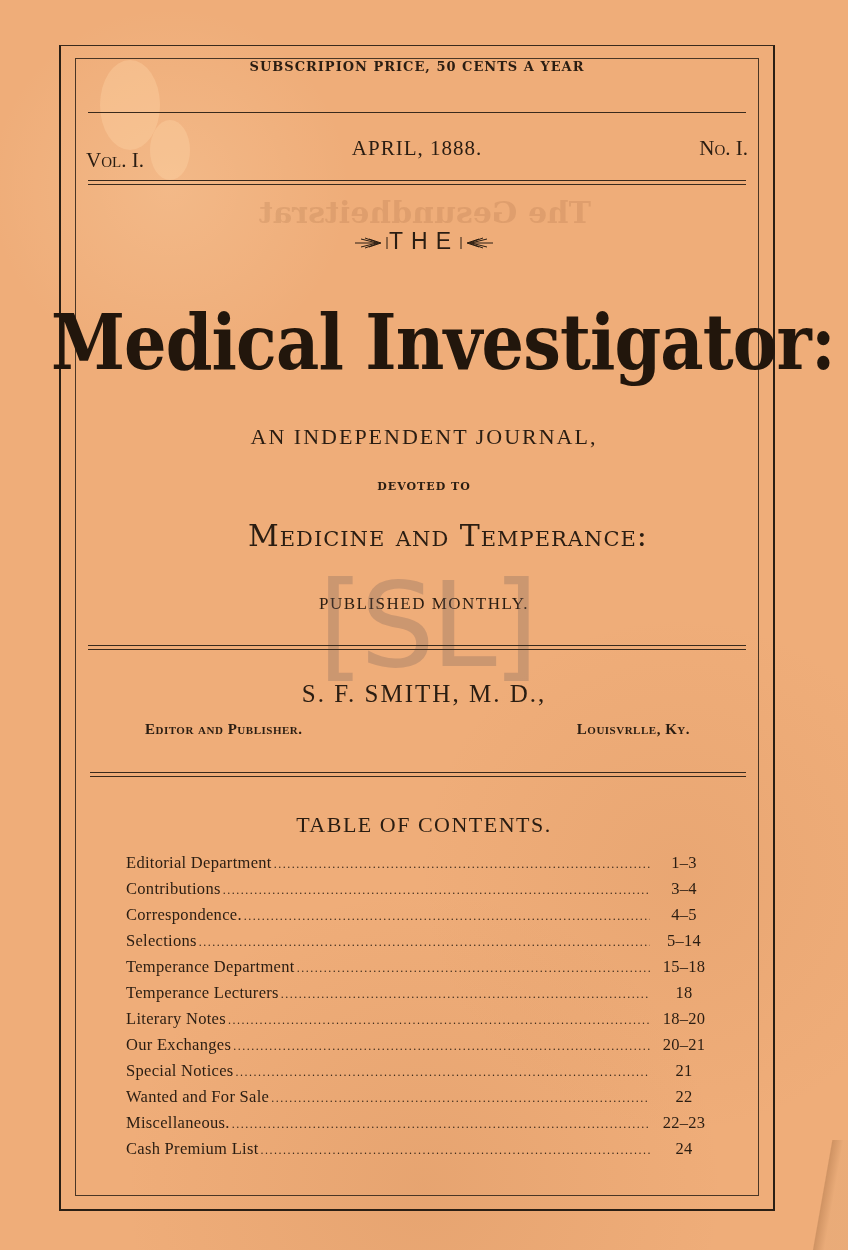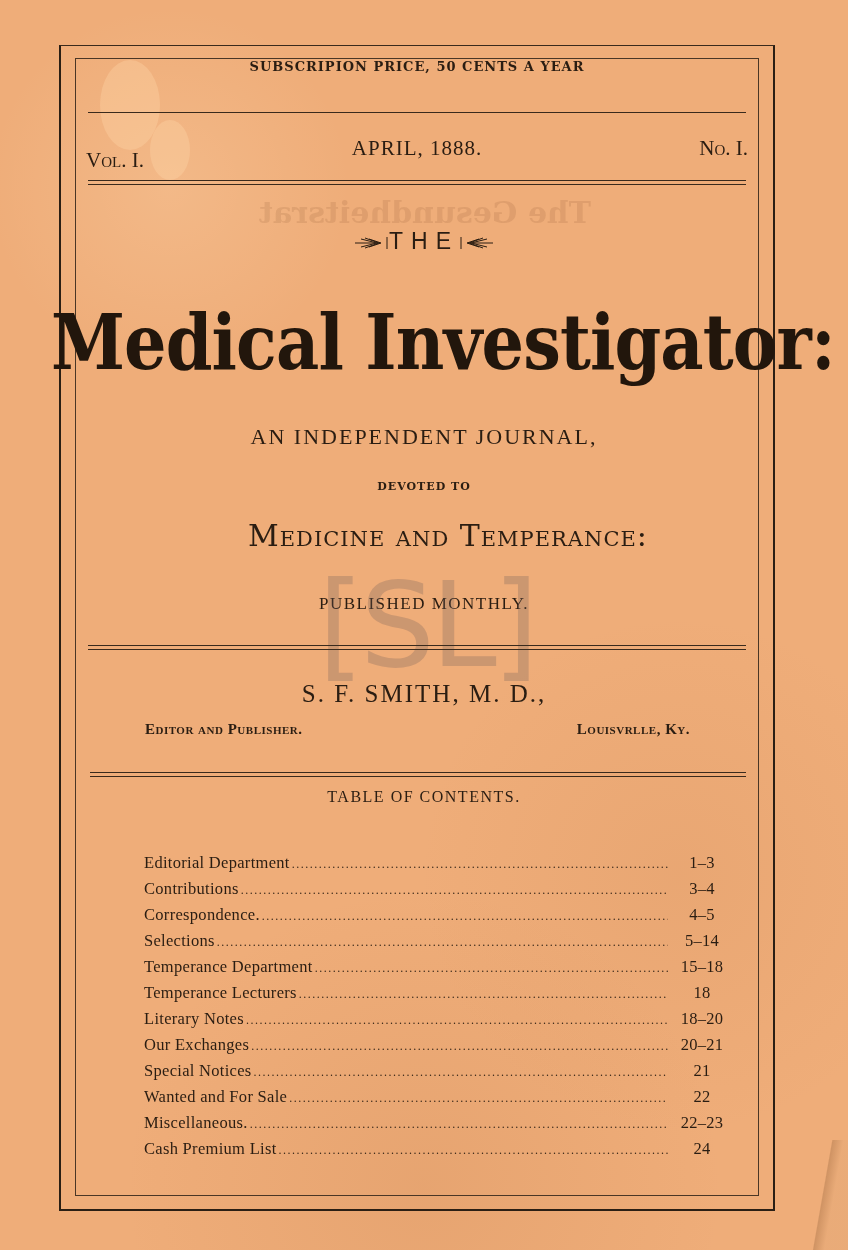--- a/index.html
+++ b/index.html
@@ -43,22 +43,22 @@
     color: #22160c;
   }
   .subtitle { top: 424px; font-family: "Liberation Serif", serif; font-size: 22px; letter-spacing: 2px; }
   .devoted { top: 480px; font-family: "DejaVu Serif", serif; font-weight: bold; font-size: 11px; letter-spacing: 1px; }
   .focus { top: 518px; font-family: "DejaVu Serif", serif; font-size: 30px; letter-spacing: 1px; font-variant: small-caps; padding-left: 24px; }
   .monthly { top: 594px; font-family: "Liberation Serif", serif; font-size: 17px; letter-spacing: 1.5px; }
   .editor-name { top: 680px; font-family: "Liberation Serif", serif; font-size: 25px; letter-spacing: 2px; }
   .editor-row { top: 721px; left: 145px; width: 545px; height: 22px; font-family: "Liberation Serif", serif; font-size: 15px; font-weight: bold; font-variant: small-caps; letter-spacing: 0.5px; }
   .editor-role { position: absolute; left: 0; top: 0; }
   .editor-loc { position: absolute; right: 0; top: 0; }
-  .toc-title { top: 788px; font-family: "Liberation Serif", serif; font-size: 16px; letter-spacing: 1.5px; }
-  .toc { top: 850px; left: 144px; width: 586px; }
+  .toc-title { top: 812px; font-family: "Liberation Serif", serif; font-size: 22px; letter-spacing: 1.5px; }
+  .toc { top: 850px; left: 126px; width: 586px; }
   .toc-row {
     display: flex; align-items: baseline; height: 26px; line-height: 26px;
     font-family: "Liberation Serif", serif; font-size: 16.5px; letter-spacing: 0.3px;
   }
   .toc-label { white-space: nowrap; }
   .toc-leader {
     flex: 1; overflow: hidden; white-space: nowrap; margin: 0 6px 0 2px;
     font-size: 12px; letter-spacing: 1.5px; color: #3b2a1b;
   }
   .toc-leader::before { content: "........................................................................................................................................................"; }

